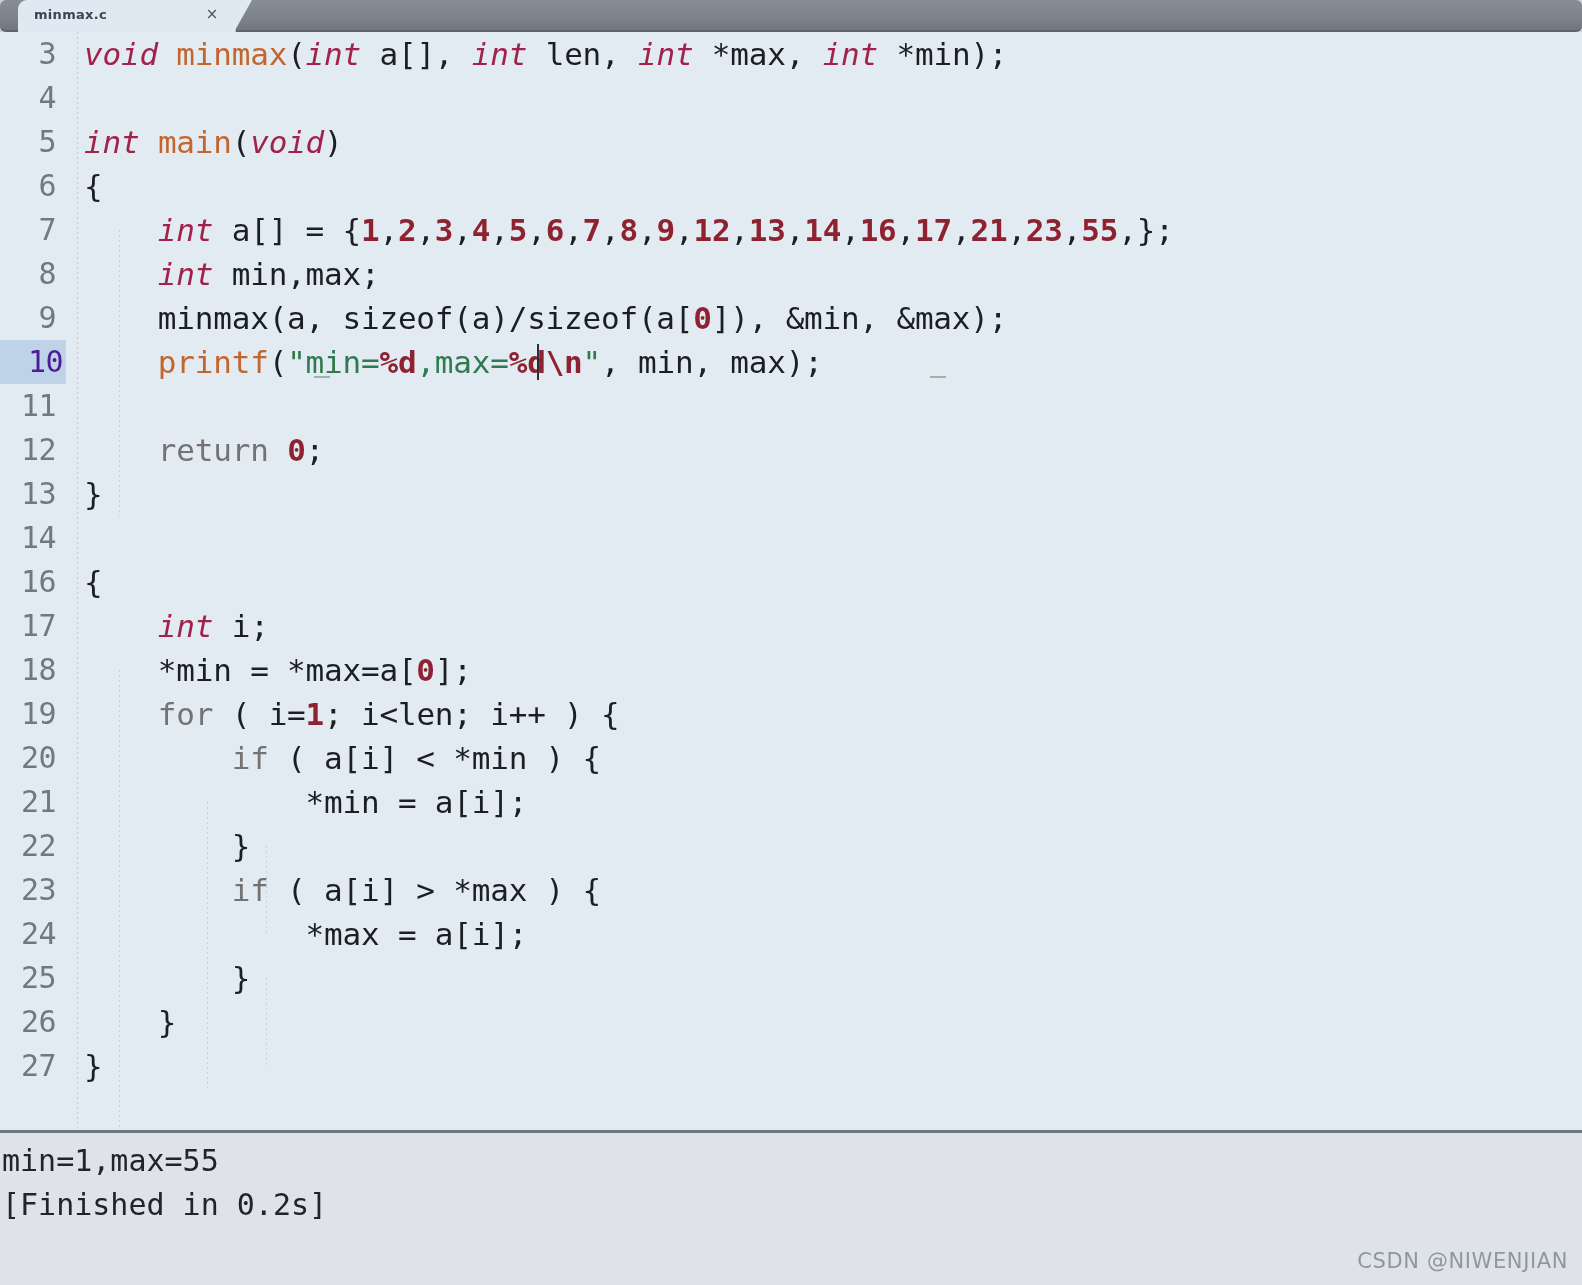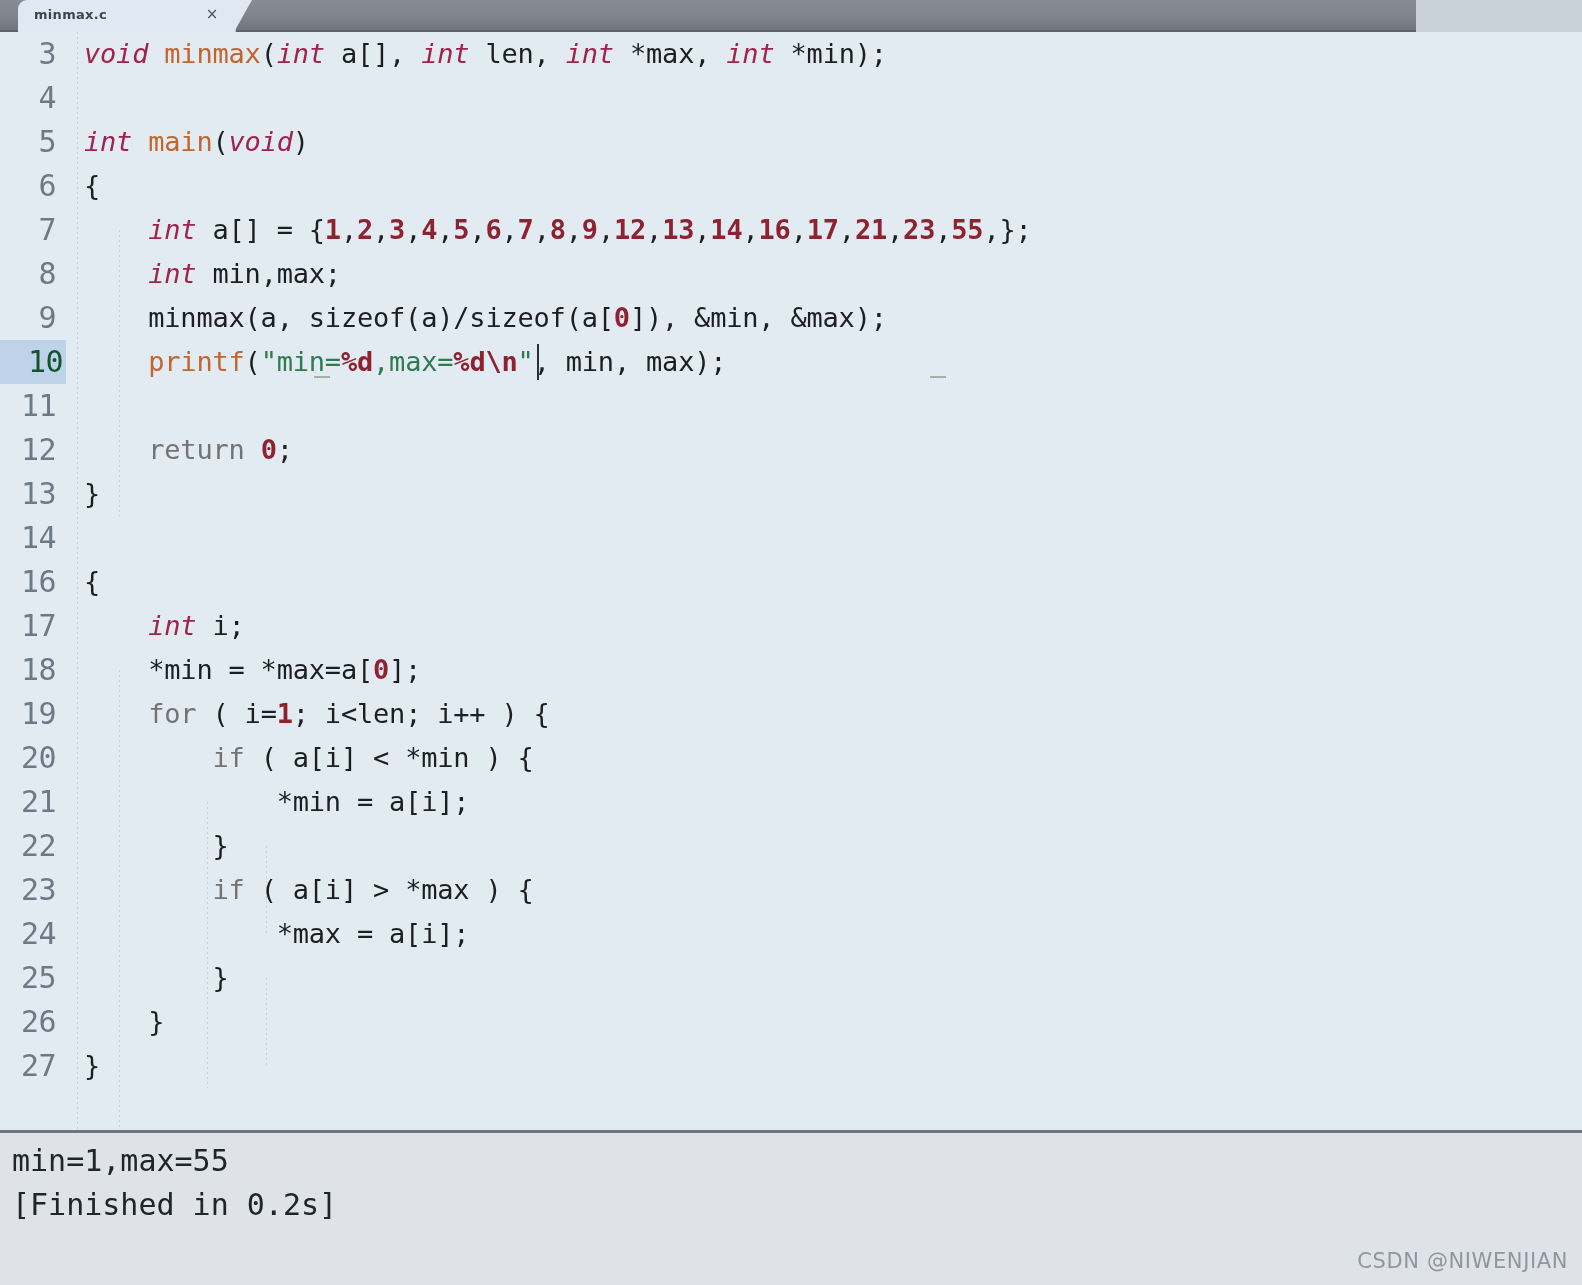--- a/index.html
+++ b/index.html
@@ -5,23 +5,24 @@
   * { margin:0; padding:0; box-sizing:border-box; }
   html,body { width:1582px; height:1285px; overflow:hidden; }
   body {
     font-family:"DejaVu Sans Mono","Liberation Mono",monospace;
     background:#c9d1d8;
   }
   #app { position:relative; width:1582px; height:1285px; }
 
   
   .tabstrip {
-    position:absolute; left:0; top:0; width:1416px; height:32px;
+    position:absolute; left:0; top:0; width:1582px; height:32px;
     background:linear-gradient(180deg,#868d94 0%,#7c838a 60%,#6f767d 100%);
     border-bottom:2px solid #5d646b;
+    border-radius:6px;
   }
   .tab {
     position:absolute; left:18px; top:0; width:218px; height:32px;
     background:#e0e9f1;
     border-top-left-radius:9px; border-top-right-radius:2px;
     box-shadow:inset -1px 0 0 #b8c4cf;
   }
   .tab:after{
     content:""; position:absolute; right:-16px; top:0;
     width:0; height:0;
@@ -56,24 +57,24 @@
   }
   .code-area { position:absolute; left:0; top:0; width:1582px; height:1098px; }
 
   .row { position:relative; height:44px; }
   .ln {
     position:absolute; left:0; top:0; width:66px; height:44px;
     text-align:right; padding-right:10px;
     font-size:30px; line-height:44px; color:#6d7a86;
     letter-spacing:-.5px;
   }
-  .row.active .ln { background:#bed3e8; color:#14532d;padding-left:28px; }
+  .row.active .ln { background:#bed3e8; color:#4c1d95;padding-left:28px; }
   .ctext {
     position:absolute; left:84px; top:0; height:44px;
-    font-size:27px; line-height:44px; white-space:pre;
+    font-size:31px; line-height:44px; white-space:pre;
     color:#1b1f24; letter-spacing:-.2px;
   }
 
   
   .iguide {
     position:absolute; width:1px;
     background:repeating-linear-gradient(180deg,#c6d1dc 0 2px,transparent 2px 5px);
   }
 
   
@@ -93,21 +94,21 @@
   .squig { position:absolute; height:2px; background:#9fb3a8; top:36px; }
 
   
   .console {
     position:absolute; left:0; top:1130px; width:1582px; height:155px;
     background:#dfe3e7;
     border-top:3px solid #6f767d;
   }
   .console-line {
     font-size:30px; line-height:44px; color:#20252b;
-    padding-left:12px; white-space:pre;
+    padding-left:2px; white-space:pre;
   }
   .console-line.first { padding-top:6px; }
   .watermark {
     position:absolute; right:14px; bottom:12px;
     font-family:"DejaVu Sans","Liberation Sans",sans-serif;
     font-size:21px; color:#8d97a1; letter-spacing:.6px;
   }
 </style>
 </head>
 <body>

